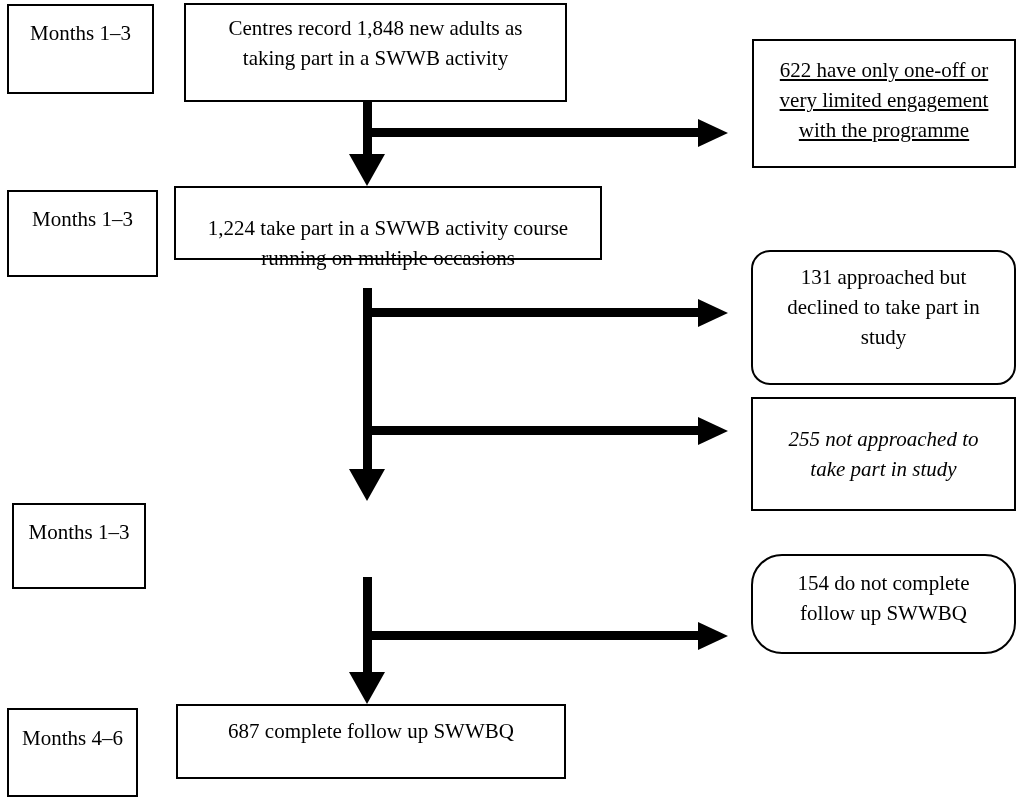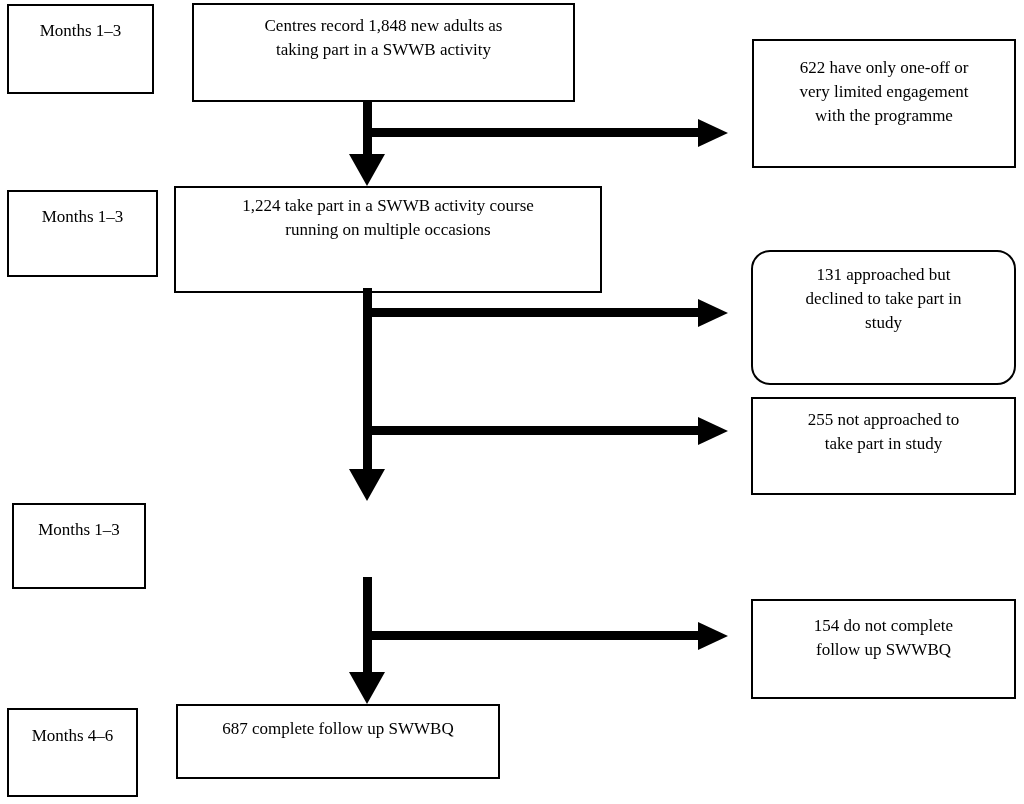--- a/index.html
+++ b/index.html
@@ -16,38 +16,38 @@
     color: #000000;
     overflow: hidden;
   }
   .box {
     position: absolute;
     box-sizing: border-box;
     border: 2px solid #000000;
     background: #ffffff;
     text-align: center;
     white-space: pre-line;
-    font-size: 17px;
+    font-size: 21px;
     line-height: 1.42;
   }
   
   .m1 { left: 7px;  top: 4px;   width: 147px; height: 90px; padding-top: 13px; }
   .m2 { left: 7px;  top: 190px; width: 151px; height: 87px; padding-top: 13px; }
   .m3 { left: 12px; top: 503px; width: 134px; height: 86px; padding-top: 13px; }
   .m4 { left: 7px;  top: 708px; width: 131px; height: 89px; padding-top: 14px; }
   
-  .c1 { left: 192px; top: 3px;   width: 383px; height: 99px;  padding-top: 9px; }
-  .c2 { left: 174px; top: 186px; width: 428px; height: 107px; padding-top: 6px; }
+  .c1 { left: 184px; top: 3px;   width: 383px; height: 99px;  padding-top: 9px; }
+  .c2 { left: 174px; top: 186px; width: 428px; height: 74px; padding-top: 26px; }
   .c3 { left: 176px; top: 501px; width: 385px; height: 76px;  padding-top: 11px; }
-  .c4 { left: 176px; top: 704px; width: 324px; height: 75px;  padding-top: 11px; }
+  .c4 { left: 176px; top: 704px; width: 390px; height: 75px;  padding-top: 11px; }
   
-  .r1 { left: 752px; top: 39px;  width: 264px; height: 129px; padding-top: 15px; }
+  .r1 { left: 752px; top: 39px;  width: 264px; height: 129px; padding-top: 15px; text-decoration: underline; }
   .r2 { left: 751px; top: 250px; width: 265px; height: 135px; padding-top: 11px; border-radius: 19px; }
-  .r3 { left: 751px; top: 397px; width: 265px; height: 98px;  padding-top: 9px; }
-  .r4 { left: 751px; top: 599px; width: 265px; height: 100px; padding-top: 13px; }
+  .r3 { left: 751px; top: 397px; width: 265px; height: 114px;  padding-top: 26px; font-style: italic; }
+  .r4 { left: 751px; top: 554px; width: 265px; height: 100px; padding-top: 13px; border-radius: 31px; }
 
   
   .vline {
     position: absolute;
     left: 363px;
     width: 9px;
     background: #000000;
   }
   .v1 { top: 102px; height: 52px; }
   .v2 { top: 288px; height: 181px; }

